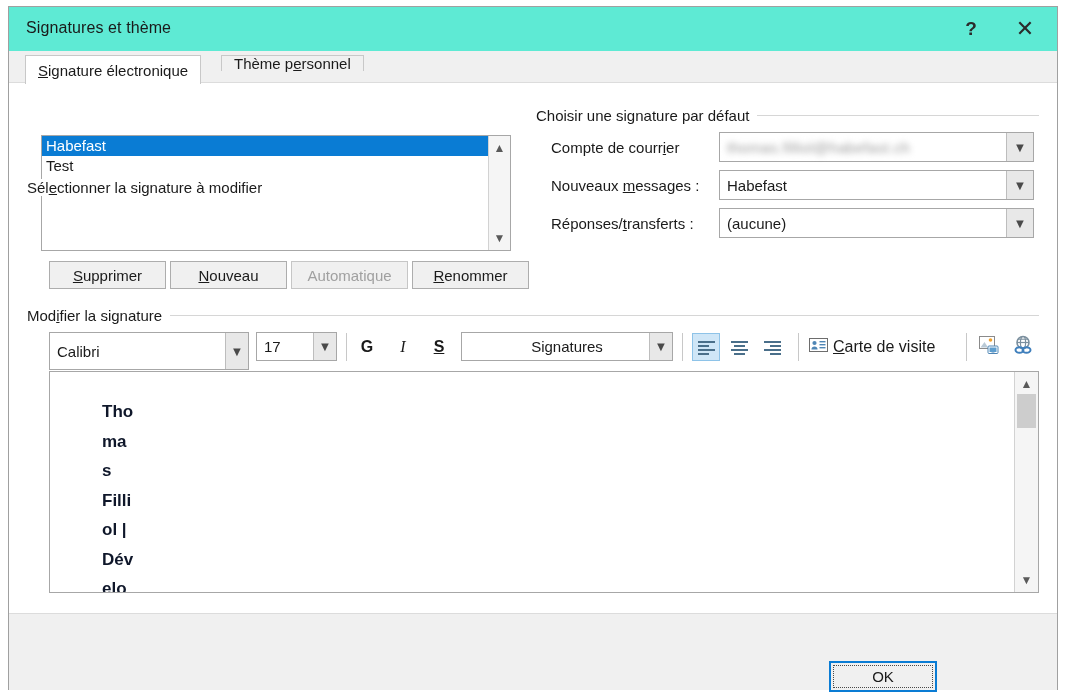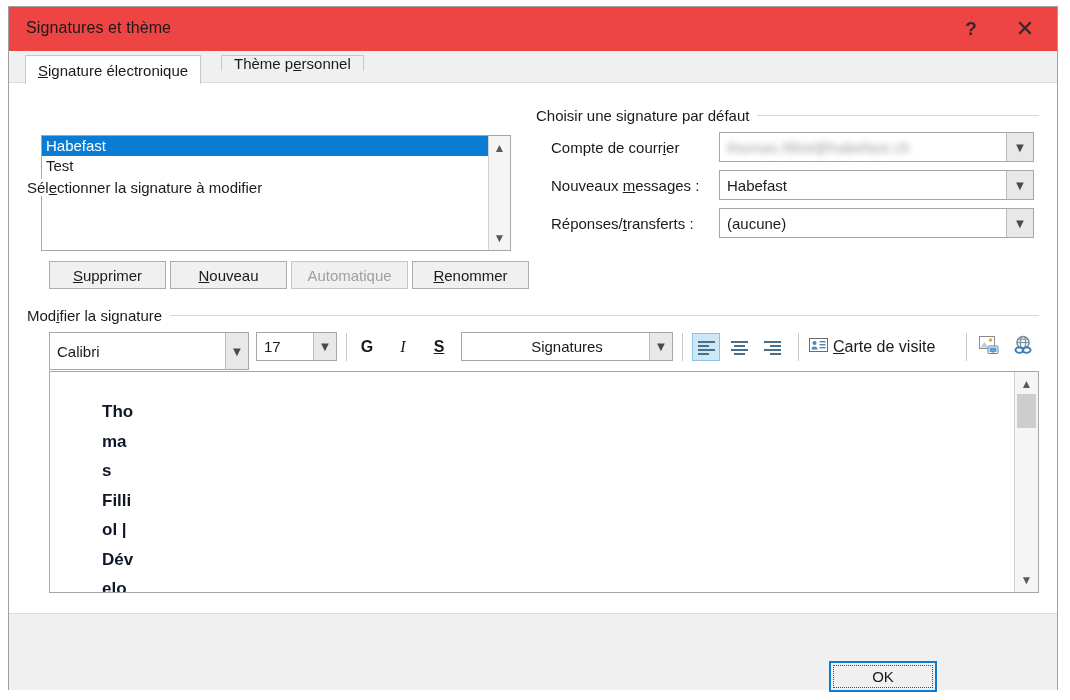--- a/index.html
+++ b/index.html
@@ -24,21 +24,21 @@
     height: 684px;
     background: #f0f0f0;
     border: 1px solid #a0a0a0;
     box-sizing: border-box;
     box-shadow: 0 0 0 1px #ffffff inset;
   }
 
   .titlebar {
     position: relative;
     height: 44px;
-    background: #ef4444;
+    background: #5eead4;
     border-bottom: 1px solid #e8e8e8;
   }
   .title-text {
     position: absolute;
     left: 17px;
     top: 12px;
     font-size: 16px;
     color: #1a1a1a;
     letter-spacing: .1px;
   }

